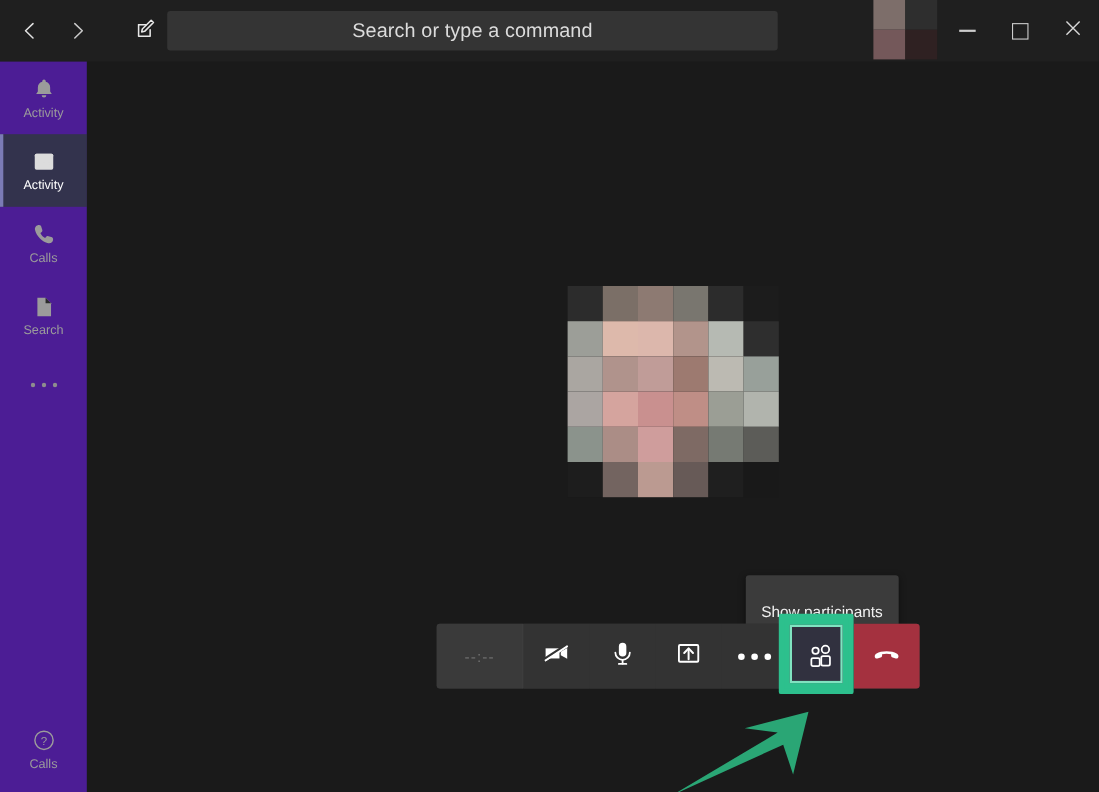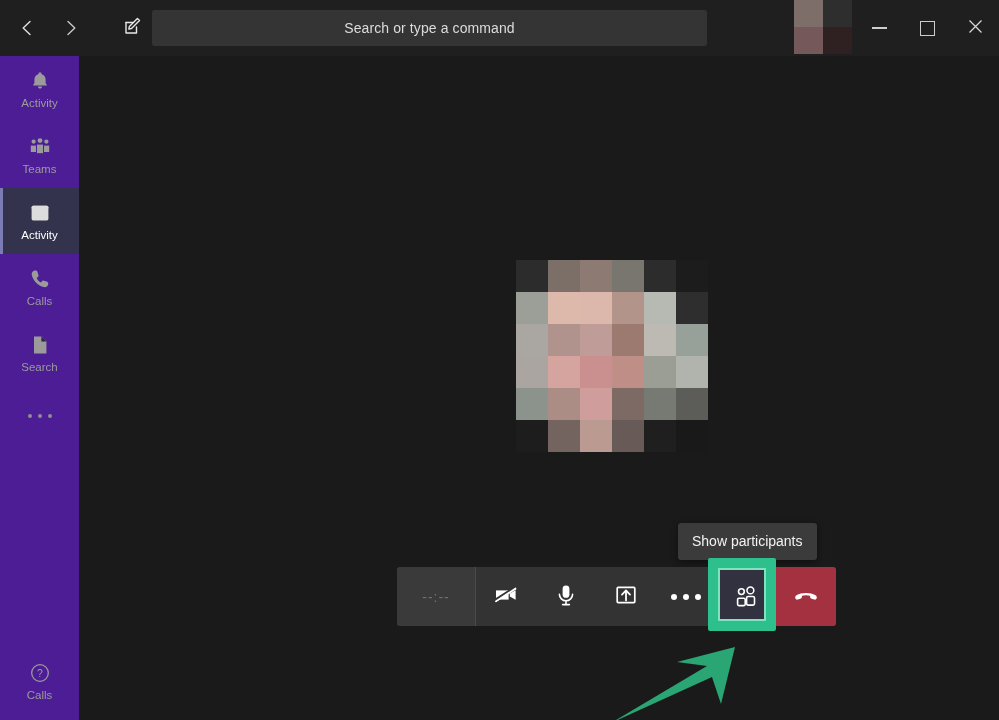--- a/index.html
+++ b/index.html
@@ -51,21 +51,21 @@
     position: absolute;
     left: 152px; top: 10px;
     width: 555px; height: 36px;
     background: #343434;
     border-radius: 3px;
     display: flex;
     align-items: center;
     justify-content: center;
   }
   .searchbox span {
-    font-size: 14px;
+    font-size: 18px;
     color: #dcdcdc;
     letter-spacing: 0.1px;
   }
 
   
   .avatar-pixels {
     position: absolute;
     left: 794px; top: 0px;
     width: 58px; height: 54px;
     display: grid;
@@ -174,21 +174,21 @@
     grid-template-rows: repeat(6, 32px);
   }
   .pixelart i { display: block; }
 
   
   .tooltip {
     position: absolute;
     left: 599px; top: 467px;
     background: #3b3b3b;
     border-radius: 3px;
-    padding: 9px 14px 10px;
+    padding: 25px 14px 10px;
     box-shadow: 0 2px 7px rgba(0,0,0,.45);
   }
   .tooltip span {
     font-size: 14px;
     color: #f2f2f2;
     white-space: nowrap;
   }
   .tooltip::after {
     content: "";
     position: absolute;
@@ -356,33 +356,20 @@
     <span class="ri-icon">
       <svg width="24" height="24" viewBox="0 0 24 24">
         <path d="M12 3.2 a1.6 1.6 0 0 1 1.6 1.6 v.5 a5.6 5.6 0 0 1 4 5.4 v3.4 l1.5 2.4 H4.9 l1.5-2.4 v-3.4 a5.6 5.6 0 0 1 4-5.4 v-.5 A1.6 1.6 0 0 1 12 3.2 Z" fill="#9b9b9b"></path>
         <path d="M9.9 17.6 h4.2 a2.1 2.1 0 0 1 -4.2 0 Z" fill="#9b9b9b"></path>
       </svg>
     </span>
     <span class="ri-label">Activity</span>
   </div>
 
 
-  <div class="rail-item">
-    <span class="ri-icon">
-      <svg width="24" height="24" viewBox="0 0 24 24">
-        <circle cx="5.6" cy="6.6" r="2.1" fill="#9b9b9b"></circle>
-        <circle cx="12" cy="5.6" r="2.4" fill="#9b9b9b"></circle>
-        <circle cx="18.4" cy="6.6" r="2.1" fill="#9b9b9b"></circle>
-        <path d="M2.8 10.6 h5.2 v6.4 h-5.2 Z" fill="#9b9b9b"></path>
-        <path d="M9 9.6 h6 v8.6 h-6 Z" fill="#9b9b9b"></path>
-        <path d="M16 10.6 h5.2 v6.4 h-5.2 Z" fill="#9b9b9b"></path>
-      </svg>
-    </span>
-    <span class="ri-label">Teams</span>
-  </div>
 
   <div class="rail-item active">
     <span class="ri-icon">
       <svg width="24" height="24" viewBox="0 0 24 24">
         <rect x="3.6" y="4.8" width="16.8" height="14.6" rx="1.6" fill="#b8b8b8"></rect>
         <rect x="3.6" y="4.8" width="16.8" height="3.6" rx="1.6" fill="#9e9e9e"></rect>
         <g fill="#2f2f45">
           <rect x="6.6" y="10.4" width="2.3" height="2.3"></rect>
           <rect x="10.8" y="10.4" width="2.3" height="2.3"></rect>
           <rect x="15" y="10.4" width="2.3" height="2.3"></rect>

